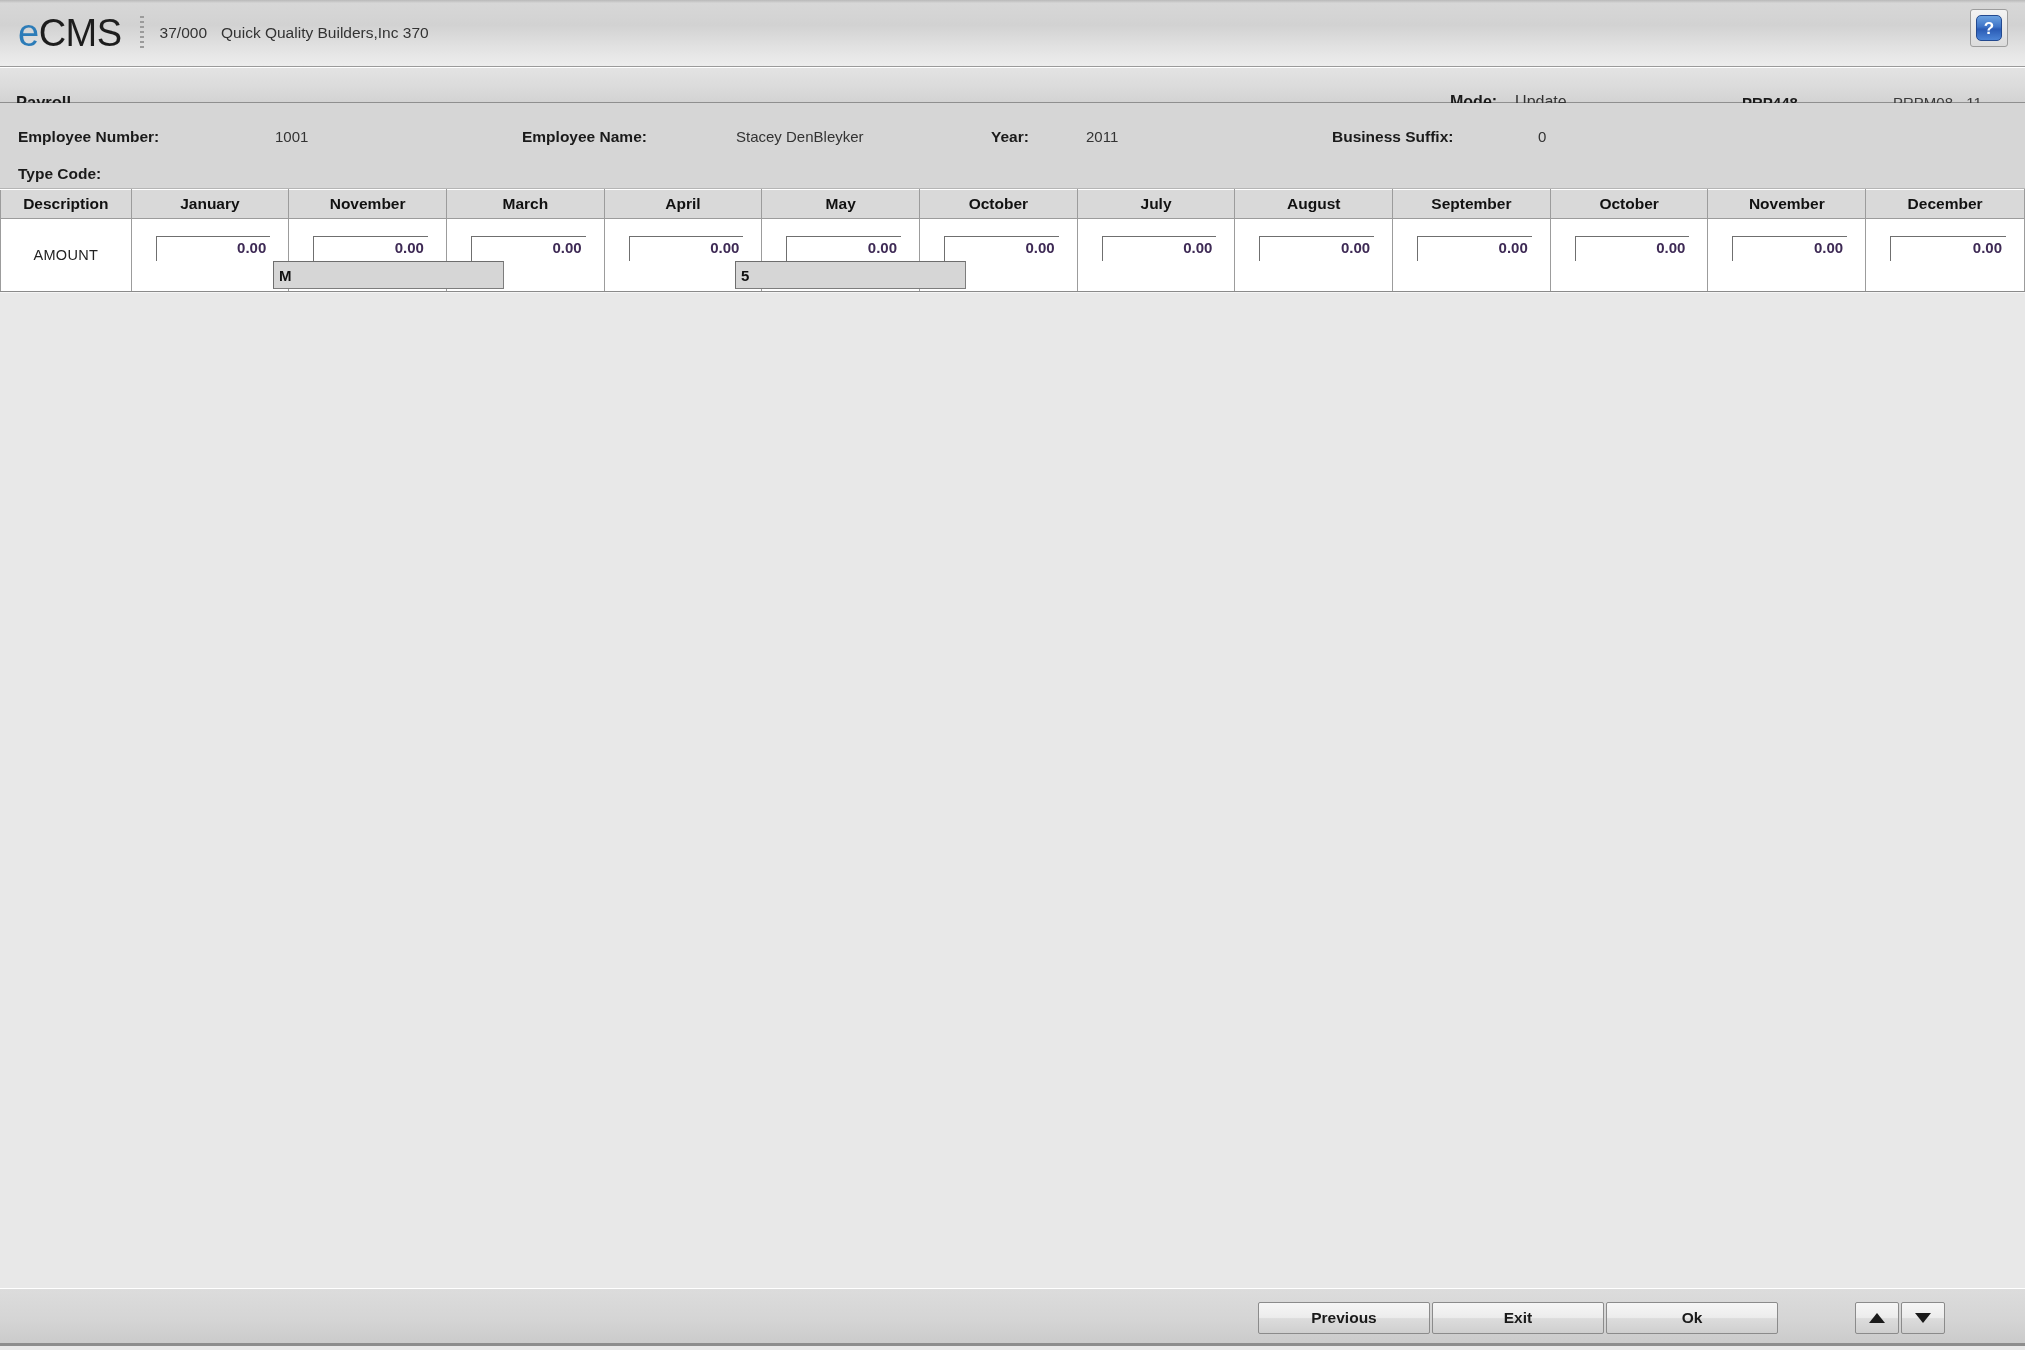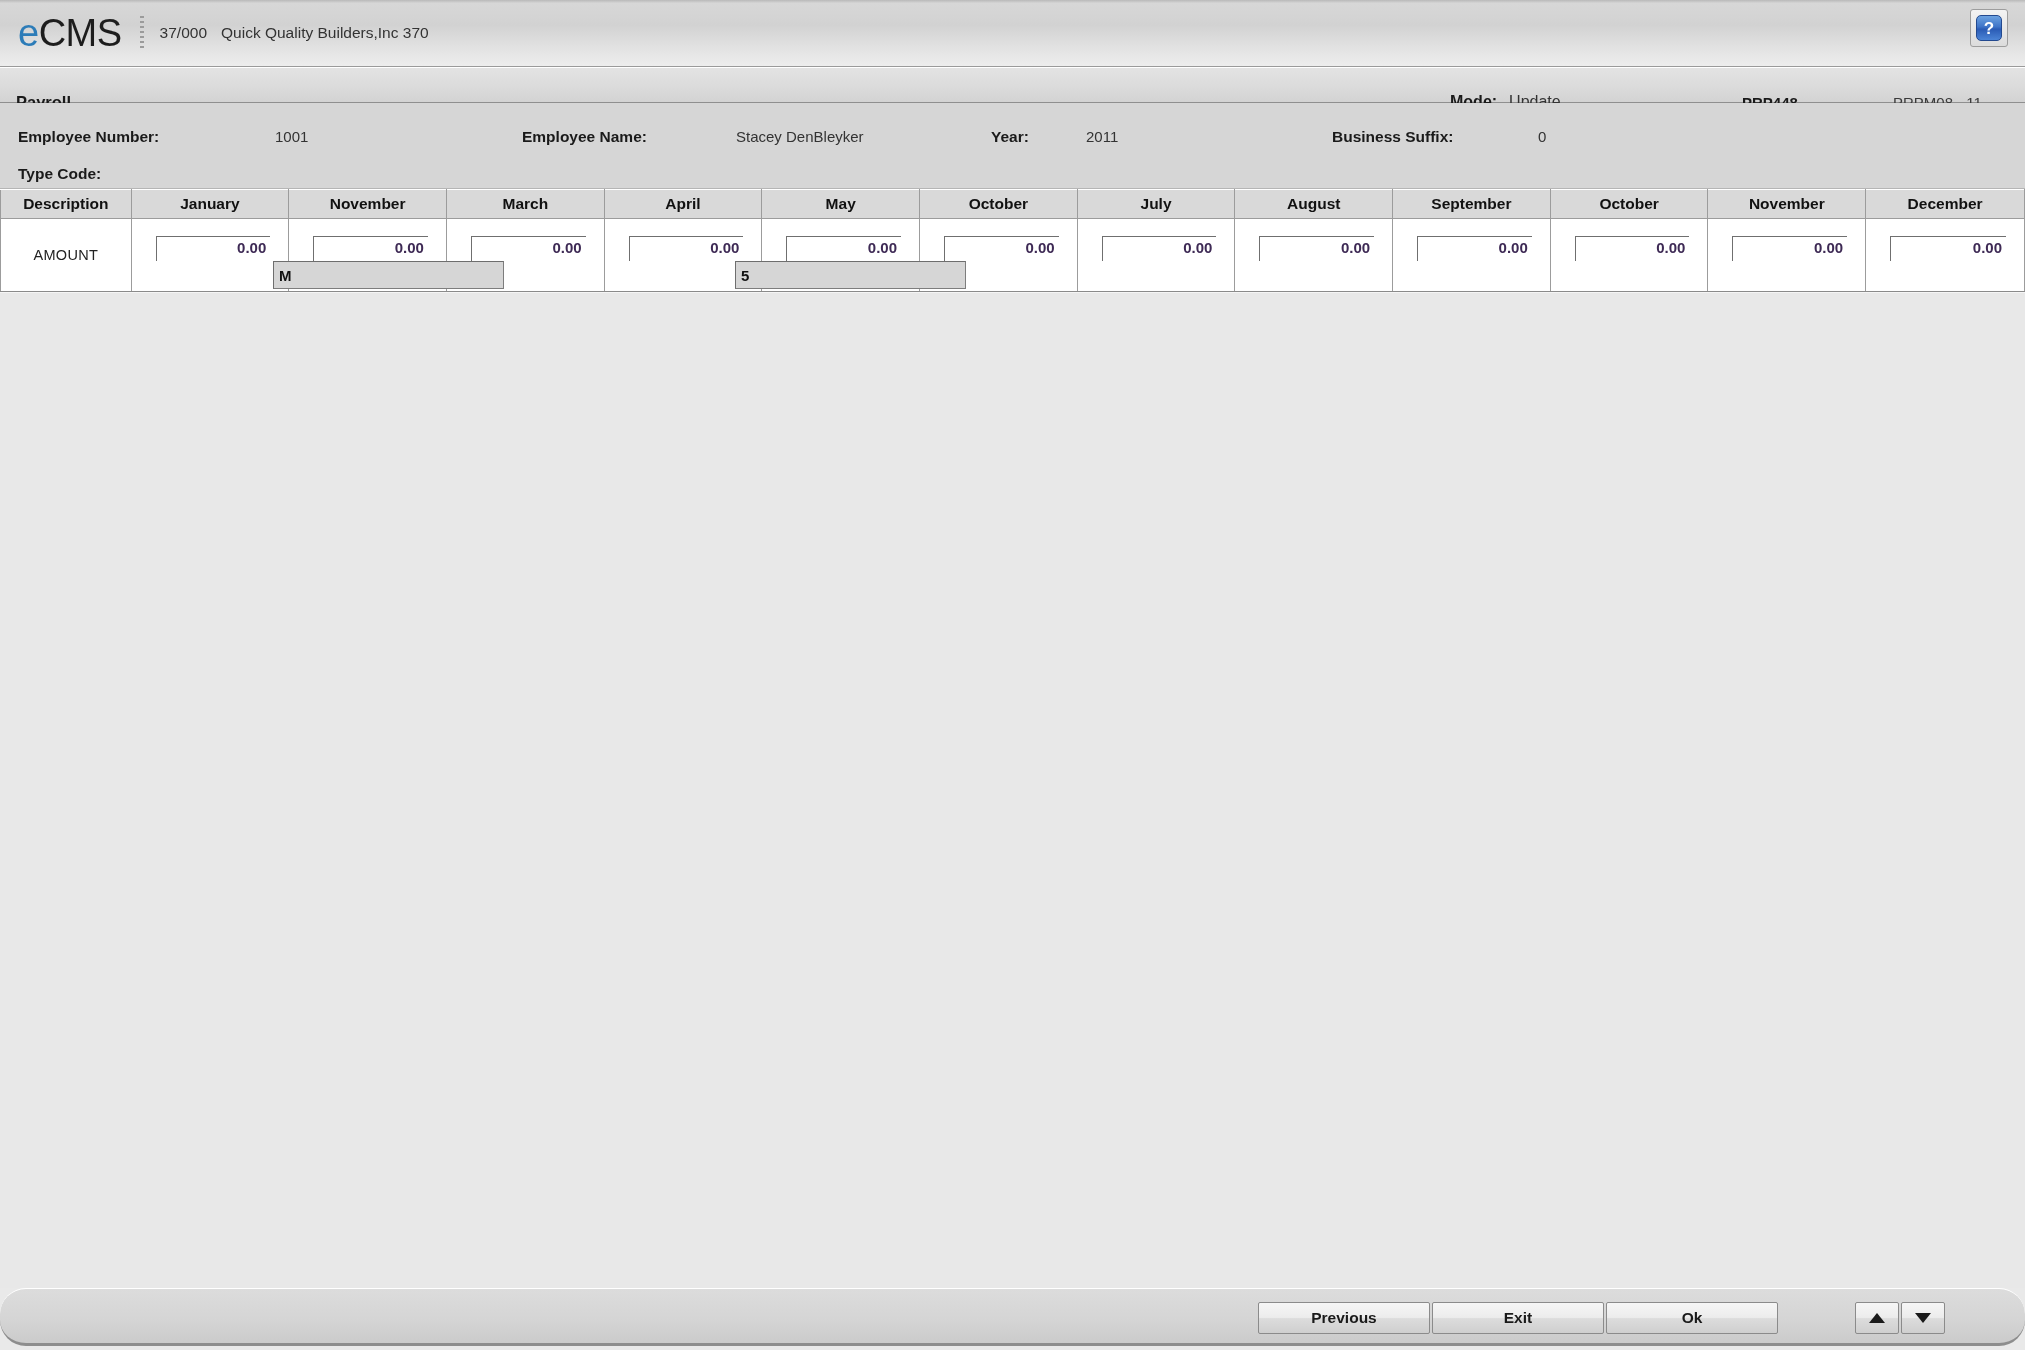--- a/index.html
+++ b/index.html
@@ -74,21 +74,21 @@
     position: relative;
     height: 36px;
     background: linear-gradient(to bottom, #e3e3e3 0%, #dcdcdc 50%, #d3d3d3 100%);
     border-bottom: 1px solid #8f8f8f;
     border-top: 1px solid #ffffff;
   }
   .title-bar .cell { position: absolute; top: 16px; height: 36px; display: flex; align-items: center; white-space: nowrap; }
   .tb-module { left: 16px; font-size: 16.5px; font-weight: bold; color: #1a1a1a; }
   .tb-title  { left: 812px; font-size: 16.5px; font-weight: bold; color: #1a1a1a; }
   .tb-mode   { left: 1450px; font-size: 16px; color: #333; }
-  .tb-mode b { font-weight: bold; color: #1a1a1a; margin-right: 12px; }
+  .tb-mode b { font-weight: bold; color: #1a1a1a; margin-right: 18px; }
   .tb-prog   { left: 1742px; font-size: 15px; font-weight: bold; color: #1a1a1a; }
   .tb-scr    { left: 1893px; font-size: 15px; color: #3a3a3a; }
 
   
   .info-panel {
     position: relative;
     height: 86px;
     background: #d6d6d6;
     border-bottom: 1px solid #b5b5b5;
   }
@@ -190,21 +190,20 @@
     border-top: 1px solid #f5f5f5;
   }
 
   
   .btn-bar {
     position: relative;
     height: 58px;
     background: linear-gradient(to bottom,#dcdcdc 0%, #d5d5d5 55%, #cbcbcb 100%);
     border-top: 1px solid #ffffff;
     border-bottom: 3px solid #8d8d8d;
-    border-radius: 26px;
   }
   .btn {
     position: absolute;
     top: 13px;
     height: 32px;
     background: linear-gradient(to bottom,#f6f6f6 0%, #ececec 48%, #dcdcdc 52%, #cfcfcf 100%);
     border: 1px solid #8b8b8b;
     border-radius: 2px;
     font-size: 15.5px;
     font-weight: bold;

